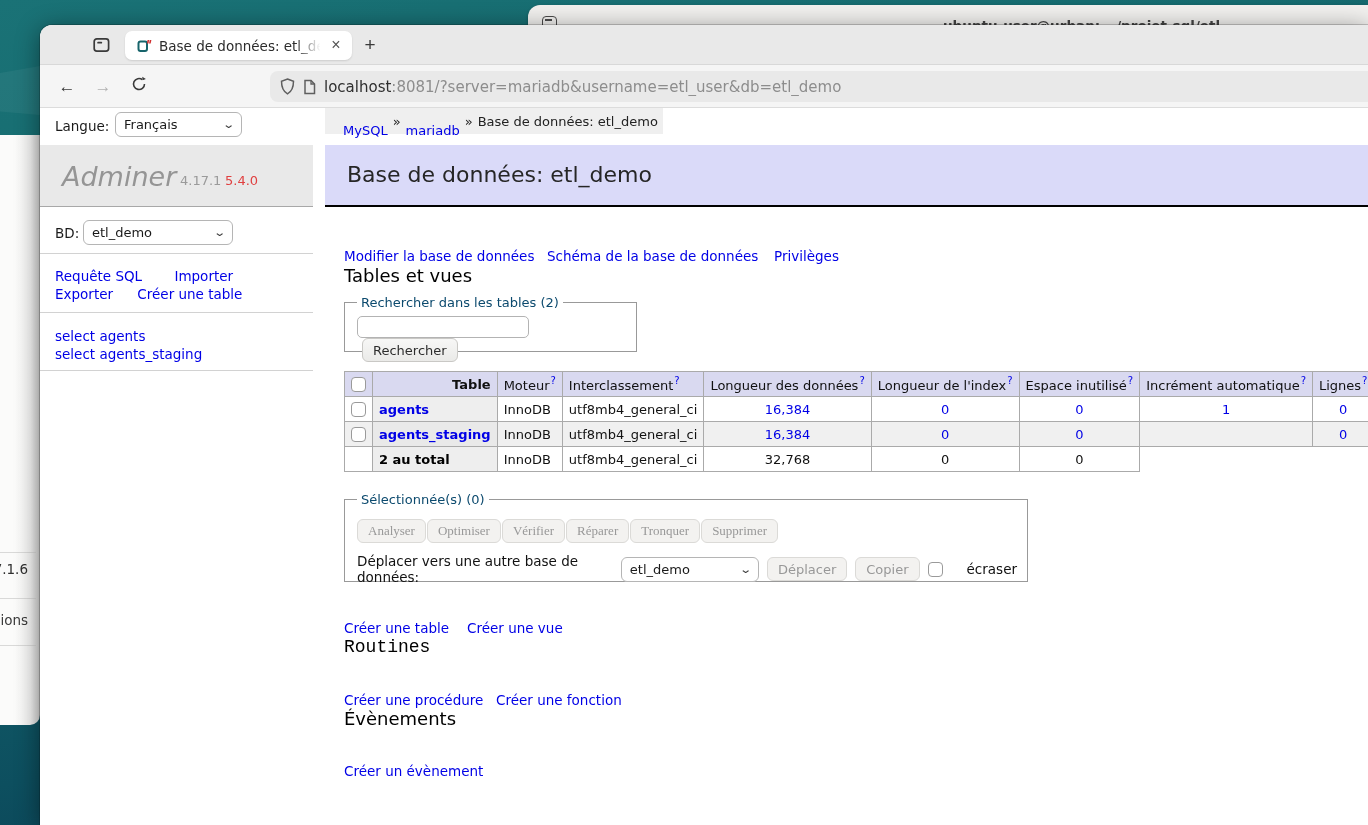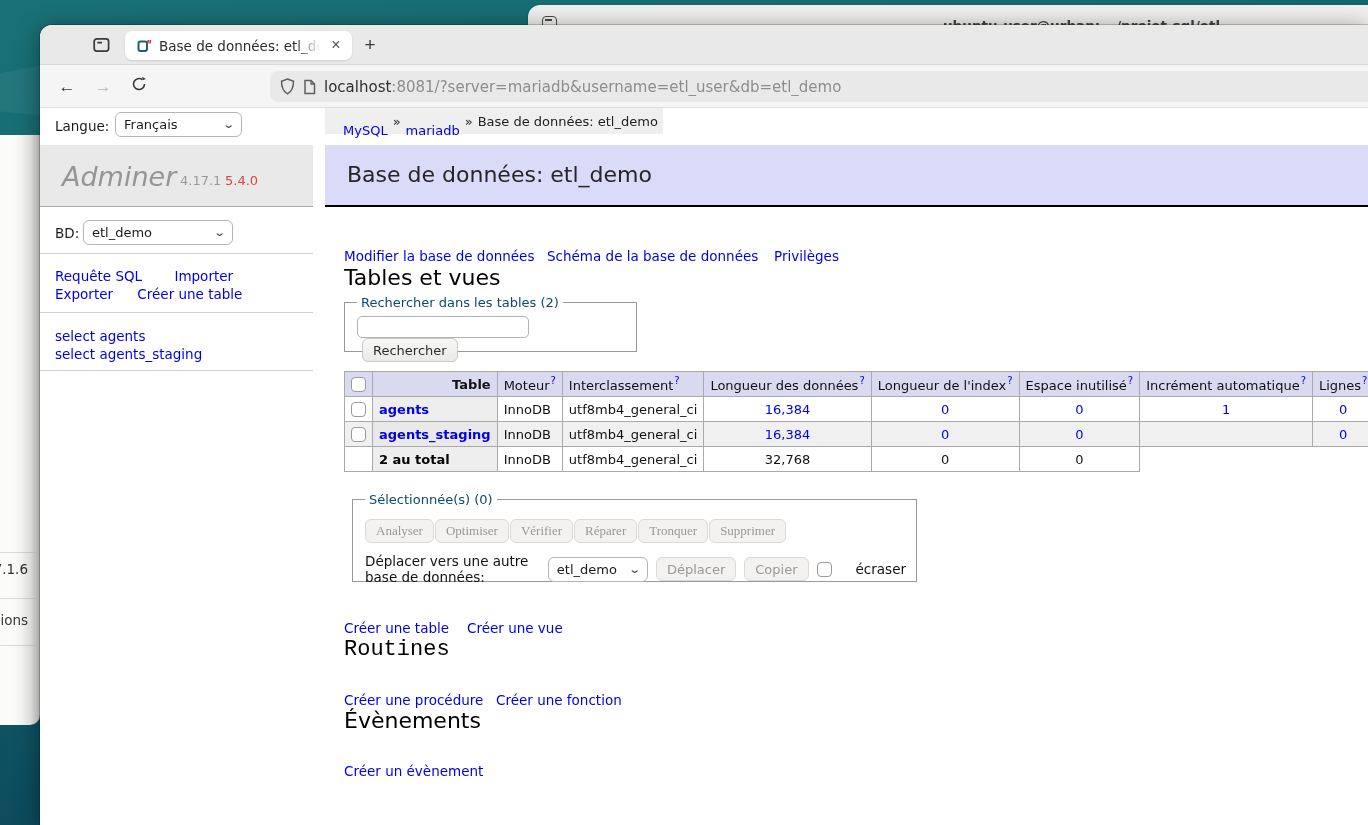--- a/index.html
+++ b/index.html
@@ -84,21 +84,21 @@
   .main { position:absolute; left:285px; top:0; width:1043px; height:716px; }
   .breadcrumb { position:absolute; left:0; top:0; width:338px; height:26px; background:#efefef;
     font-size:13px; display:flex; align-items:center; padding-left:18px; color:#222; white-space:nowrap; }
   .breadcrumb .sep { margin:0 5px; color:#222; }
   .banner { position:absolute; left:0; top:37px; width:1043px; height:62px; background:#dadaf9;
     border-bottom:2px solid #000; }
   .banner h2 { position:absolute; left:22px; top:17px; font-size:22px; font-weight:400; color:#262626; }
 
   .col { position:absolute; left:19px; top:0; width:1010px; }
   .row-links { position:absolute; font-size:13.5px; white-space:nowrap; }
-  h3.sect { position:absolute; font-size:22px; font-weight:400; color:#000; }
+  h3.sect { position:absolute; font-size:18px; font-weight:400; color:#000; }
 
   fieldset { border:1px solid #999; padding:6px 10px 10px 12px; background:#fff; }
   legend { font-size:13px; color:#0c4a6e; padding:0 4px; }
   .fs-search { position:absolute; left:0; top:187px; width:293px; height:57px; }
   .fs-search input[type=text] { width:172px; height:22px; border:1px solid #b3b3b3; border-radius:5px;
     background:#fff; font-size:13px; padding:0 6px; vertical-align:middle; }
   .gtk-btn { display:inline-block; height:24px; padding:2px 10px; font-size:13px; color:#2d2d2d;
     background:linear-gradient(#f7f7f6,#eaeae8); border:1px solid #c9c8c5; border-radius:6px;
     cursor:pointer; vertical-align:middle; font-family:inherit; }
   .gtk-btn.disabled { color:#989898; background:#f3f2f0; border-color:#dbdad7; }
@@ -111,21 +111,21 @@
   .tbl thead th.c-table { font-weight:bold; text-align:right; }
   .tbl .num { text-align:center; }
   .tbl td.namecell { background:#eee; font-weight:bold; }
   .tbl tr.even td { background:#f0f0f0; }
   .tbl tr.even td.namecell { background:#e9e9e9; }
   .tbl td.nob { border:none; background:#fff; }
   .tbl .chk-cell { text-align:center; }
   .gtk-check { appearance:none; -webkit-appearance:none; width:15px; height:15px; background:#fff;
     border:1.5px solid #9a9a9a; border-radius:4px; vertical-align:middle; margin:0; cursor:pointer; }
 
-  .fs-selected { position:absolute; left:8px; top:384px; width:565px; height:90px; }
+  .fs-selected { position:absolute; left:0; top:384px; width:684px; height:90px; }
   .fs-selected .btn-row { margin:6px 0 10px 0; display:flex; gap:1px;font-family:Liberation Serif, serif; }
   .fs-selected .move-row { display:flex; align-items:center; gap:8px; font-size:13.5px; color:#111; }
   .sel-move { position:relative; width:153px; height:25px; }
   .fs-selected .gtk-select { position:relative; left:0; top:0; }
 </style>
 </head>
 <body>
 
 <div class="screen">
   <div class="facet"></div>

